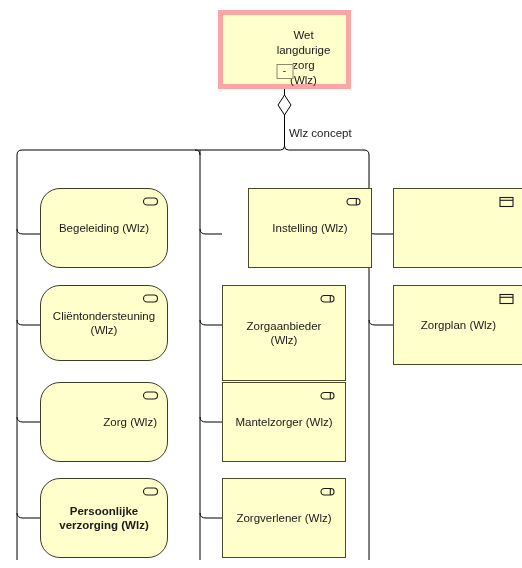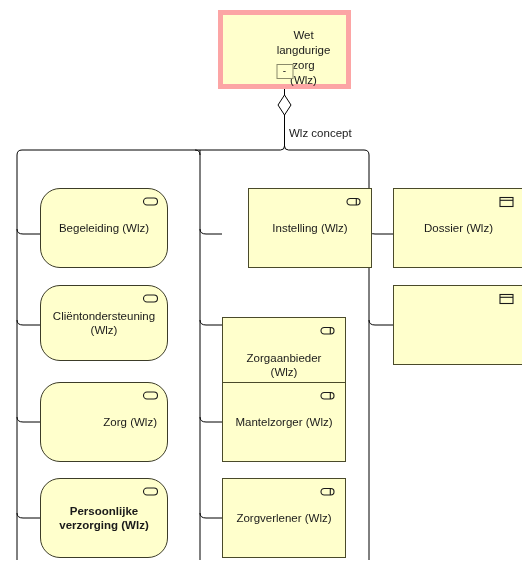--- a/index.html
+++ b/index.html
@@ -186,21 +186,21 @@
   <div class="node" style="left:222px; top:188px; width:124px; height:80px;margin-left:26px;">
     <span class="icon">
       <svg viewBox="0 0 17 11" width="17" height="11">
         <rect x="1" y="2.5" width="13" height="6.5" rx="3.2" ry="3.2" fill="none" stroke="#1a1a1a" stroke-width="1.1"></rect>
         <line x1="10.3" y1="2.5" x2="10.3" y2="9" stroke="#1a1a1a" stroke-width="1.1"></line>
       </svg>
     </span>
     <div class="node-label">Instelling (Wlz)</div>
   </div>
 
-  <div class="node" style="left:222px; top:285px; width:124px; height:96px;margin-top:32px;">
+  <div class="node" style="left:222px; top:285px; width:124px; height:96px;">
     <span class="icon">
       <svg viewBox="0 0 17 11" width="17" height="11">
         <rect x="1" y="2.5" width="13" height="6.5" rx="3.2" ry="3.2" fill="none" stroke="#1a1a1a" stroke-width="1.1"></rect>
         <line x1="10.3" y1="2.5" x2="10.3" y2="9" stroke="#1a1a1a" stroke-width="1.1"></line>
       </svg>
     </span>
     <div class="node-label">Zorgaanbieder (Wlz)</div>
   </div>
 
   <div class="node" style="left:222px; top:382px; width:124px; height:80px;">
@@ -223,25 +223,25 @@
     <div class="node-label">Zorgverlener (Wlz)</div>
   </div>
 
   <div class="node" style="left:393px; top:188px; width:131px; height:80px;">
     <span class="icon">
       <svg viewBox="0 0 17 11" width="17" height="11">
         <rect x="2" y="1.5" width="13" height="9" fill="none" stroke="#1a1a1a" stroke-width="1.1"></rect>
         <line x1="2" y1="4.3" x2="15" y2="4.3" stroke="#1a1a1a" stroke-width="1.1"></line>
       </svg>
     </span>
-    <div class="node-label">Dossier (Wlz)</div>
   </div>
 
   <div class="node" style="left:393px; top:285px; width:131px; height:80px;">
     <span class="icon">
       <svg viewBox="0 0 17 11" width="17" height="11">
         <rect x="2" y="1.5" width="13" height="9" fill="none" stroke="#1a1a1a" stroke-width="1.1"></rect>
         <line x1="2" y1="4.3" x2="15" y2="4.3" stroke="#1a1a1a" stroke-width="1.1"></line>
       </svg>
     </span>
+    <div class="node-label">Zorgplan (Wlz)</div>
   </div>
 
 </div>
 
 </body></html>

